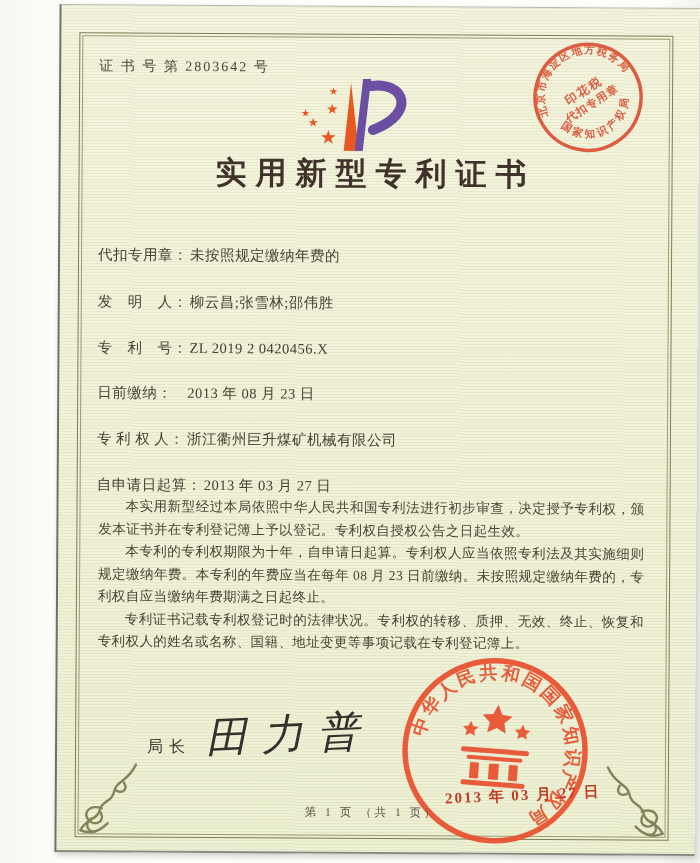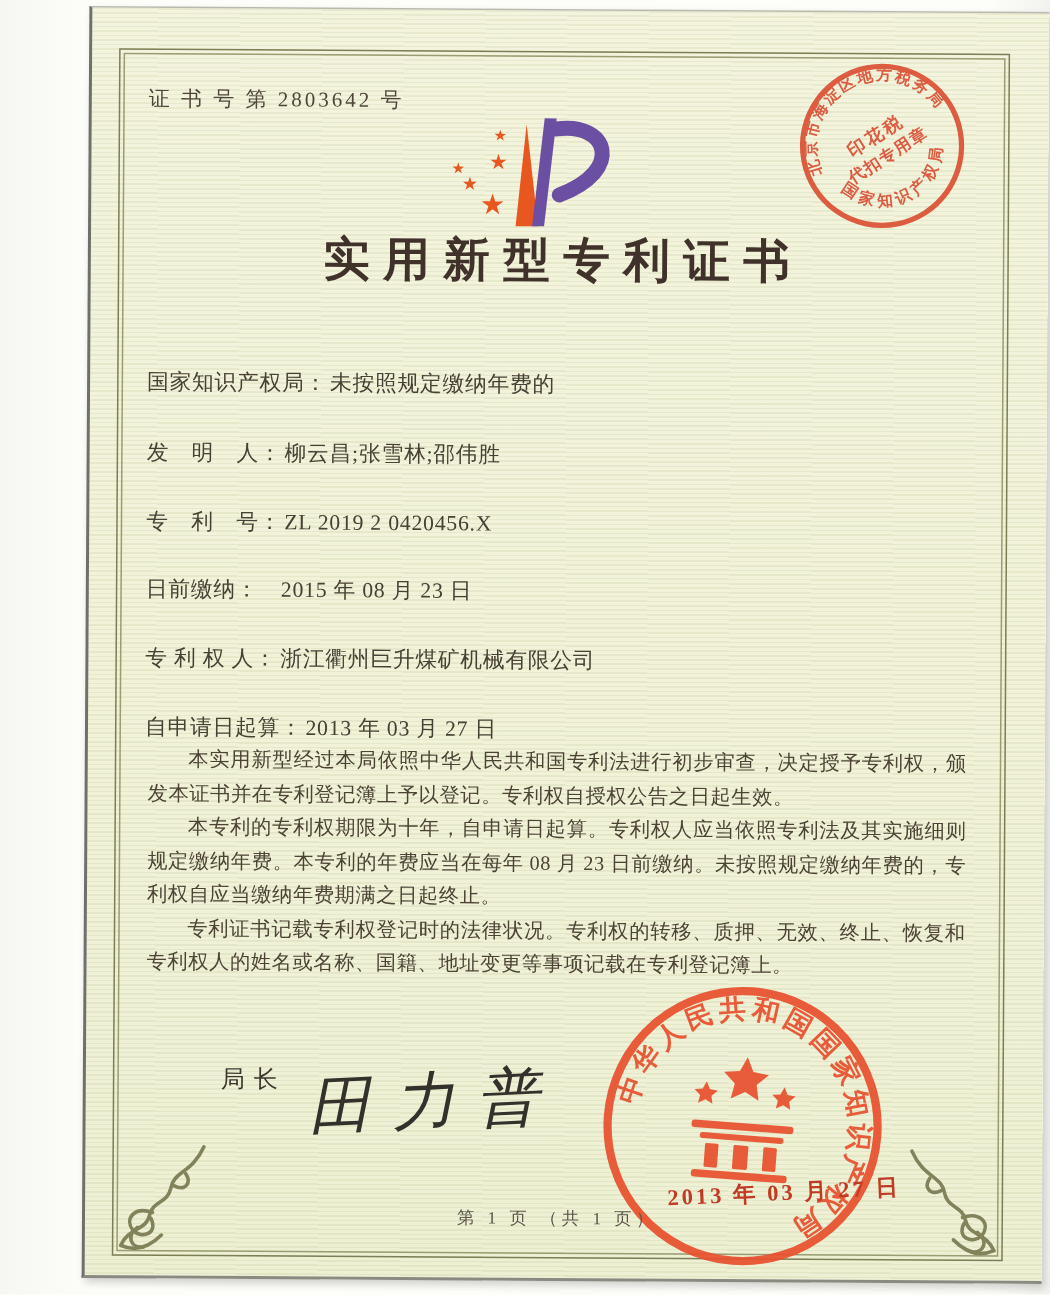--- a/index.html
+++ b/index.html
@@ -40,21 +40,21 @@
   }
   .fields{position:absolute;left:38px;top:240px;right:60px;font-size:14.5px;color:#474034;}
   .field-row{position:absolute;left:0;white-space:nowrap;letter-spacing:.5px;}
   .field-label{display:inline-block;min-width:88px;}
   .field-value{margin-left:2px;}
   .paras{
     position:absolute;left:40px;right:52px;top:490px;
     font-size:13.5px;line-height:22.5px;color:#4c4335;text-align:justify;
   }
   .paras p{margin:0;text-indent:2em;letter-spacing:.4px;}
-  .signer{position:absolute;left:90px;top:704px;font-size:16px;letter-spacing:6px;color:#3c362e;}
+  .signer{position:absolute;left:90px;top:731px;font-size:16px;letter-spacing:6px;color:#3c362e;}
   .signature{
     position:absolute;left:148px;top:700px;font-size:42px;color:#34302b;
     font-style:italic;letter-spacing:14px;transform:rotate(-3deg);
     font-family:"DejaVu Serif",serif;
   }
   .footer{
     position:absolute;left:0;right:8px;top:798px;text-align:center;
     font-size:11.5px;letter-spacing:3px;color:#5a5348;
   }
   .seal{position:absolute;}
@@ -108,30 +108,30 @@
       <path d="M58 10 L51 78 L66 78 Z" fill="#e8571f"></path>
       <path d="M70 6 L62 78 L70 78 L78 6 Z" fill="#6a4fa3"></path>
       <path d="M78 13 C 112 8 124 40 80 57" fill="none" stroke="#6a4fa3" stroke-width="10" stroke-linecap="round"></path>
     </svg>
   </div>
 
   <div class="title">实用新型专利证书</div>
 
   <div class="fields">
     <div class="field-row" style="top:0;">
-      <span class="field-label">国家知识产权局：</span><span class="field-value">未按照规定缴纳年费的</span>
+      <span class="field-label">代扣专用章：</span><span class="field-value">未按照规定缴纳年费的</span>
     </div>
     <div class="field-row" style="top:47px;">
       <span class="field-label">发　明　人：</span><span class="field-value">柳云昌;张雪林;邵伟胜</span>
     </div>
     <div class="field-row" style="top:93px;">
       <span class="field-label">专　利　号：</span><span class="field-value">ZL 2019 2 0420456.X</span>
     </div>
     <div class="field-row" style="top:138px;">
-      <span class="field-label">日前缴纳：</span><span class="field-value">2015 年 08 月 23 日</span>
+      <span class="field-label">日前缴纳：</span><span class="field-value">2013 年 08 月 23 日</span>
     </div>
     <div class="field-row" style="top:184px;">
       <span class="field-label">专 利 权 人：</span><span class="field-value">浙江衢州巨升煤矿机械有限公司</span>
     </div>
     <div class="field-row" style="top:230px;">
       <span class="field-label">自申请日起算：</span><span class="field-value">2013 年 03 月 27 日</span>
     </div>
   </div>
 
   <div class="paras">

